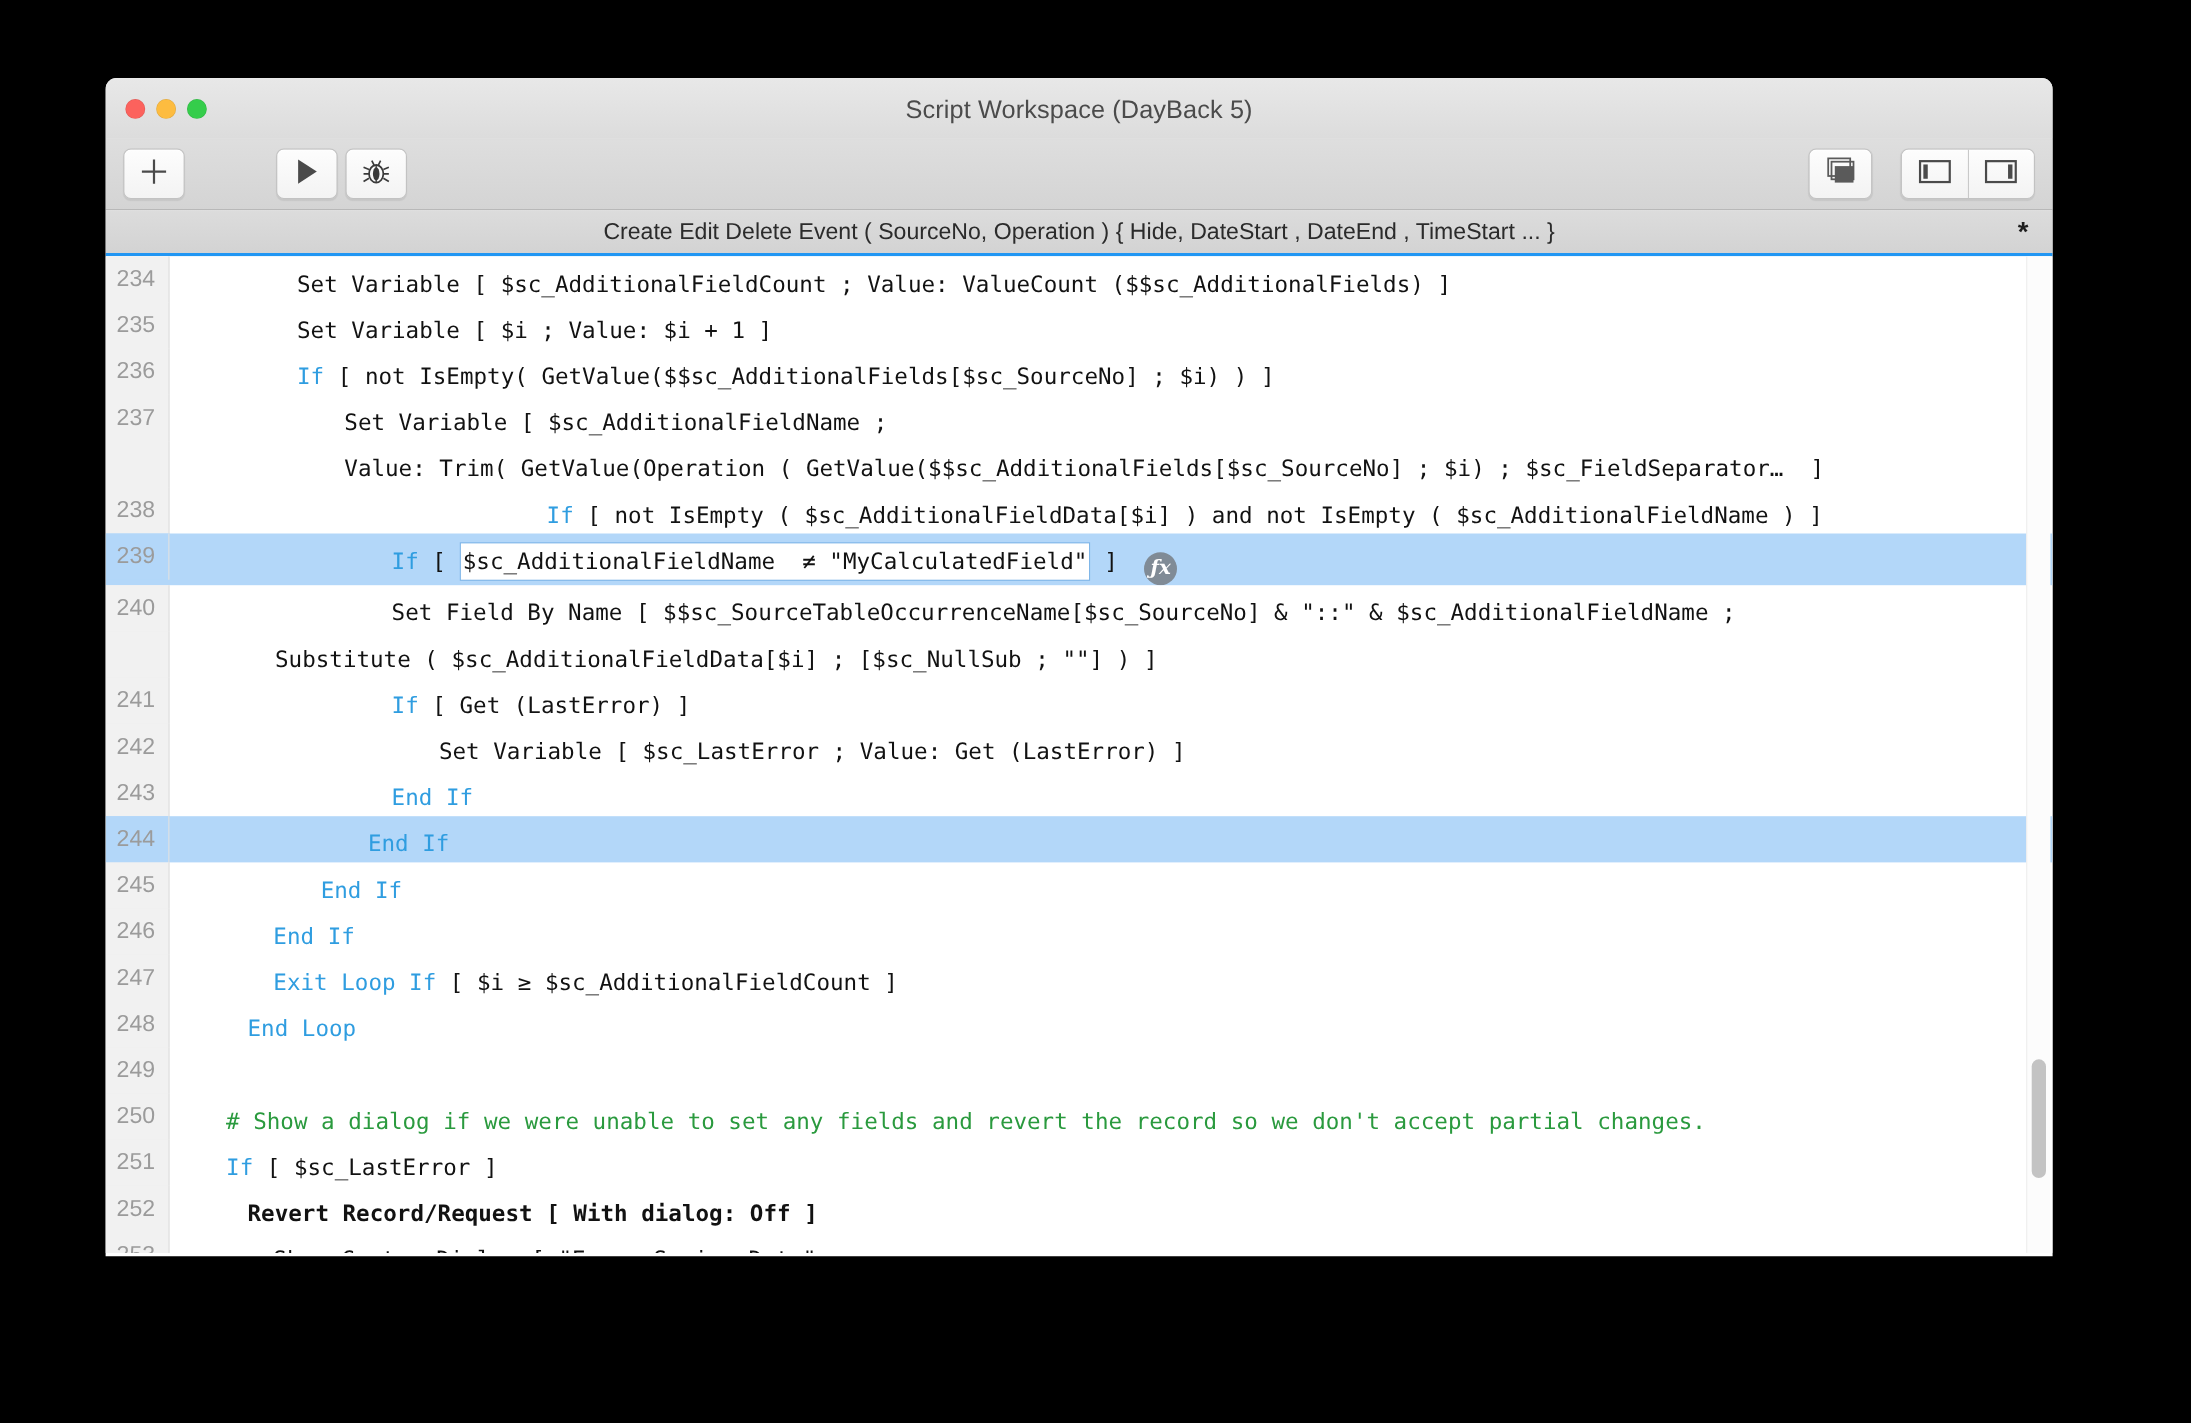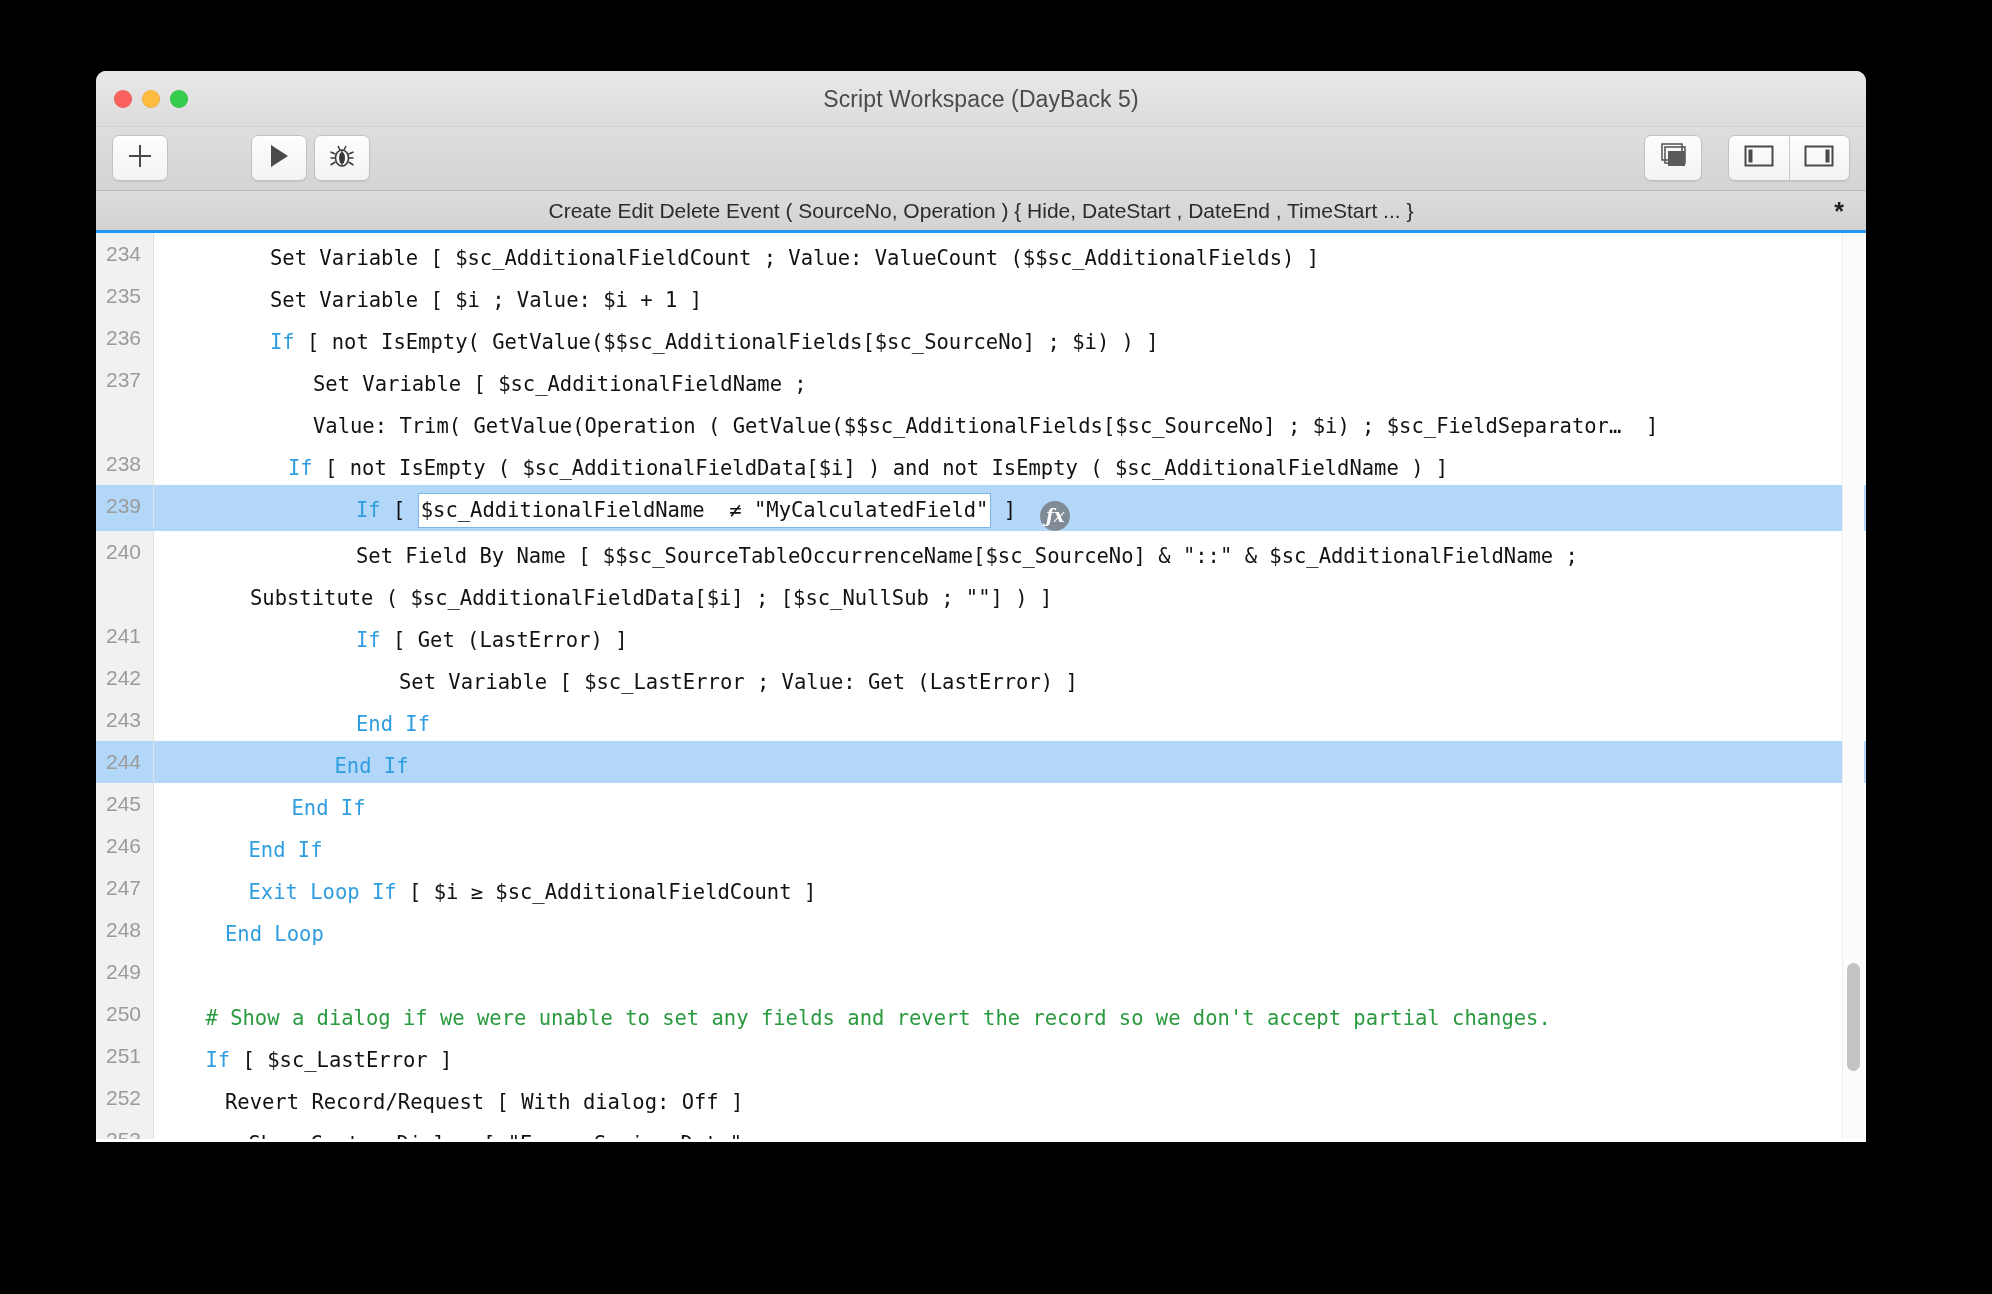--- a/index.html
+++ b/index.html
@@ -284,21 +284,21 @@
         <div class="row">
           <div class="lineno-cell">237</div>
           <div class="code-cell" style="padding-left: 143px;"><span class="plain">Set Variable [ $sc_AdditionalFieldName ;</span></div>
         </div>
         <div class="row">
           <div class="lineno-cell"></div>
           <div class="code-cell" style="padding-left: 143px;"><span class="plain">Value: Trim( GetValue(Operation ( GetValue($$sc_AdditionalFields[$sc_SourceNo] ; $i) ; $sc_FieldSeparator…  ]</span></div>
         </div>
         <div class="row">
           <div class="lineno-cell">238</div>
-          <div class="code-cell" style="padding-left: 118px;"><span class="kw">If</span><span class="plain"> [ not IsEmpty ( $sc_AdditionalFieldData[$i] ) and not IsEmpty ( $sc_AdditionalFieldName ) ]</span></div>
+          <div class="code-cell" style="padding-left: 118px; text-align: center;"><span class="kw">If</span><span class="plain"> [ not IsEmpty ( $sc_AdditionalFieldData[$i] ) and not IsEmpty ( $sc_AdditionalFieldName ) ]</span></div>
         </div>
         <div class="row sel">
           <div class="lineno-cell">239</div>
           <div class="code-cell" style="padding-left: 186px;"><span class="kw">If</span><span class="plain"> [ </span><span class="editfield">$sc_AdditionalFieldName  ≠ "MyCalculatedField"</span><span class="plain"> ]</span><span class="fxbtn">ƒx</span></div>
         </div>
         <div class="row">
           <div class="lineno-cell">240</div>
           <div class="code-cell" style="padding-left: 186px;"><span class="plain">Set Field By Name [ $$sc_SourceTableOccurrenceName[$sc_SourceNo] &amp; "::" &amp; $sc_AdditionalFieldName ;</span></div>
         </div>
         <div class="row">
@@ -344,21 +344,21 @@
         <div class="row">
           <div class="lineno-cell">250</div>
           <div class="code-cell" style="padding-left: 35.5px;"><span class="cmt"># Show a dialog if we were unable to set any fields and revert the record so we don't accept partial changes.</span></div>
         </div>
         <div class="row">
           <div class="lineno-cell">251</div>
           <div class="code-cell" style="padding-left: 35.5px;"><span class="kw">If</span><span class="plain"> [ $sc_LastError ]</span></div>
         </div>
         <div class="row">
           <div class="lineno-cell">252</div>
-          <div class="code-cell" style="padding-left: 55px;"><span class="plain">Revert Record/Request [ With dialog: Off ]</span></div>
+          <div class="code-cell" style="padding-left: 55px; font-weight: bold;"><span class="plain">Revert Record/Request [ With dialog: Off ]</span></div>
         </div>
         <div class="row">
           <div class="lineno-cell">253</div>
           <div class="code-cell" style="padding-left: 78.5px;"><span class="plain">Show Custom Dialog [ "Error Saving Data" ;</span></div>
         </div>
       </div>
     <div id="vscroll">
       <div id="vthumb"></div>
     </div>
   </div>

